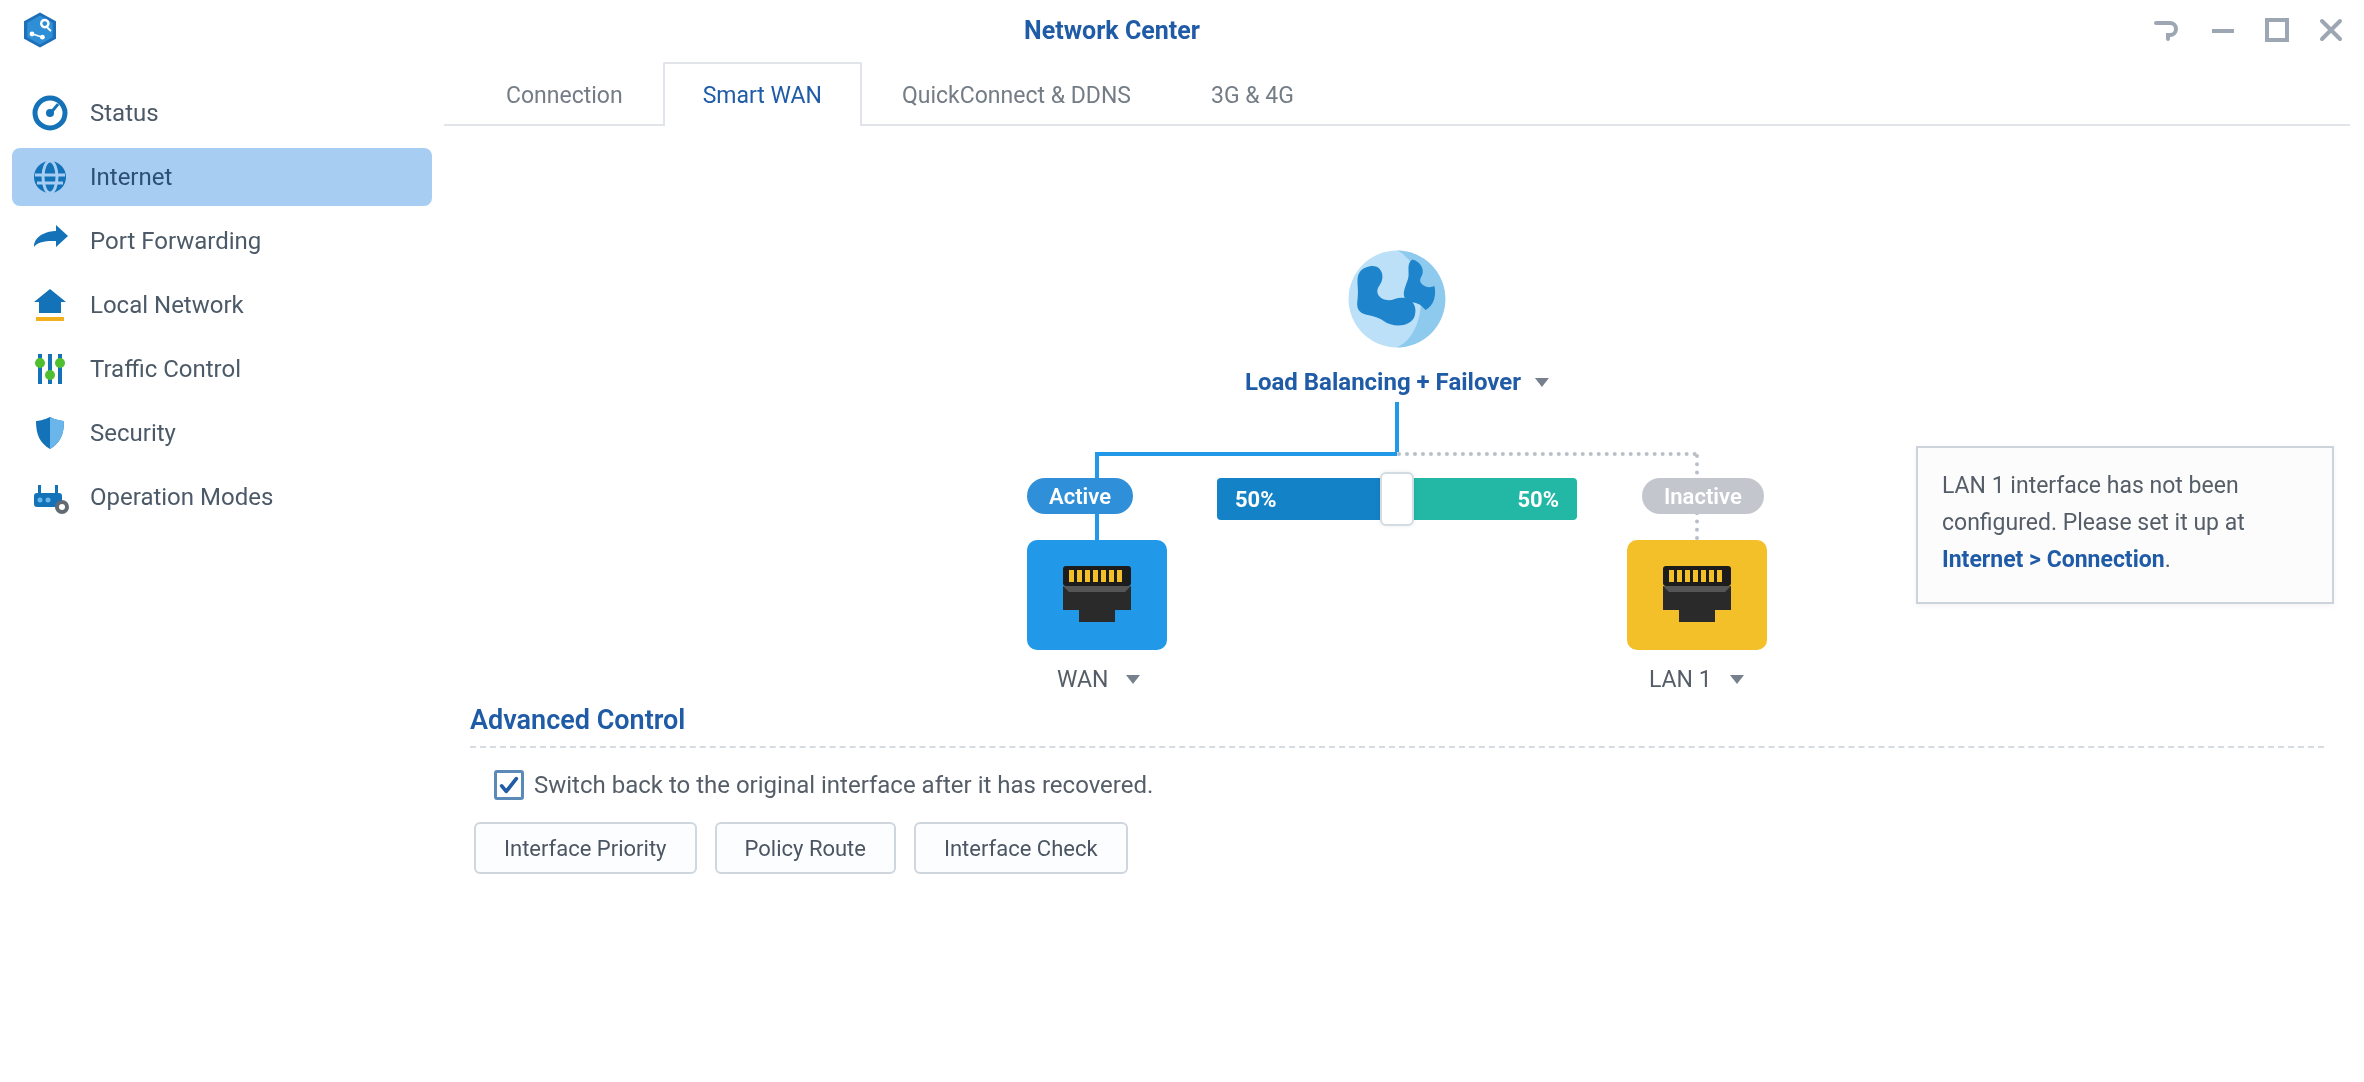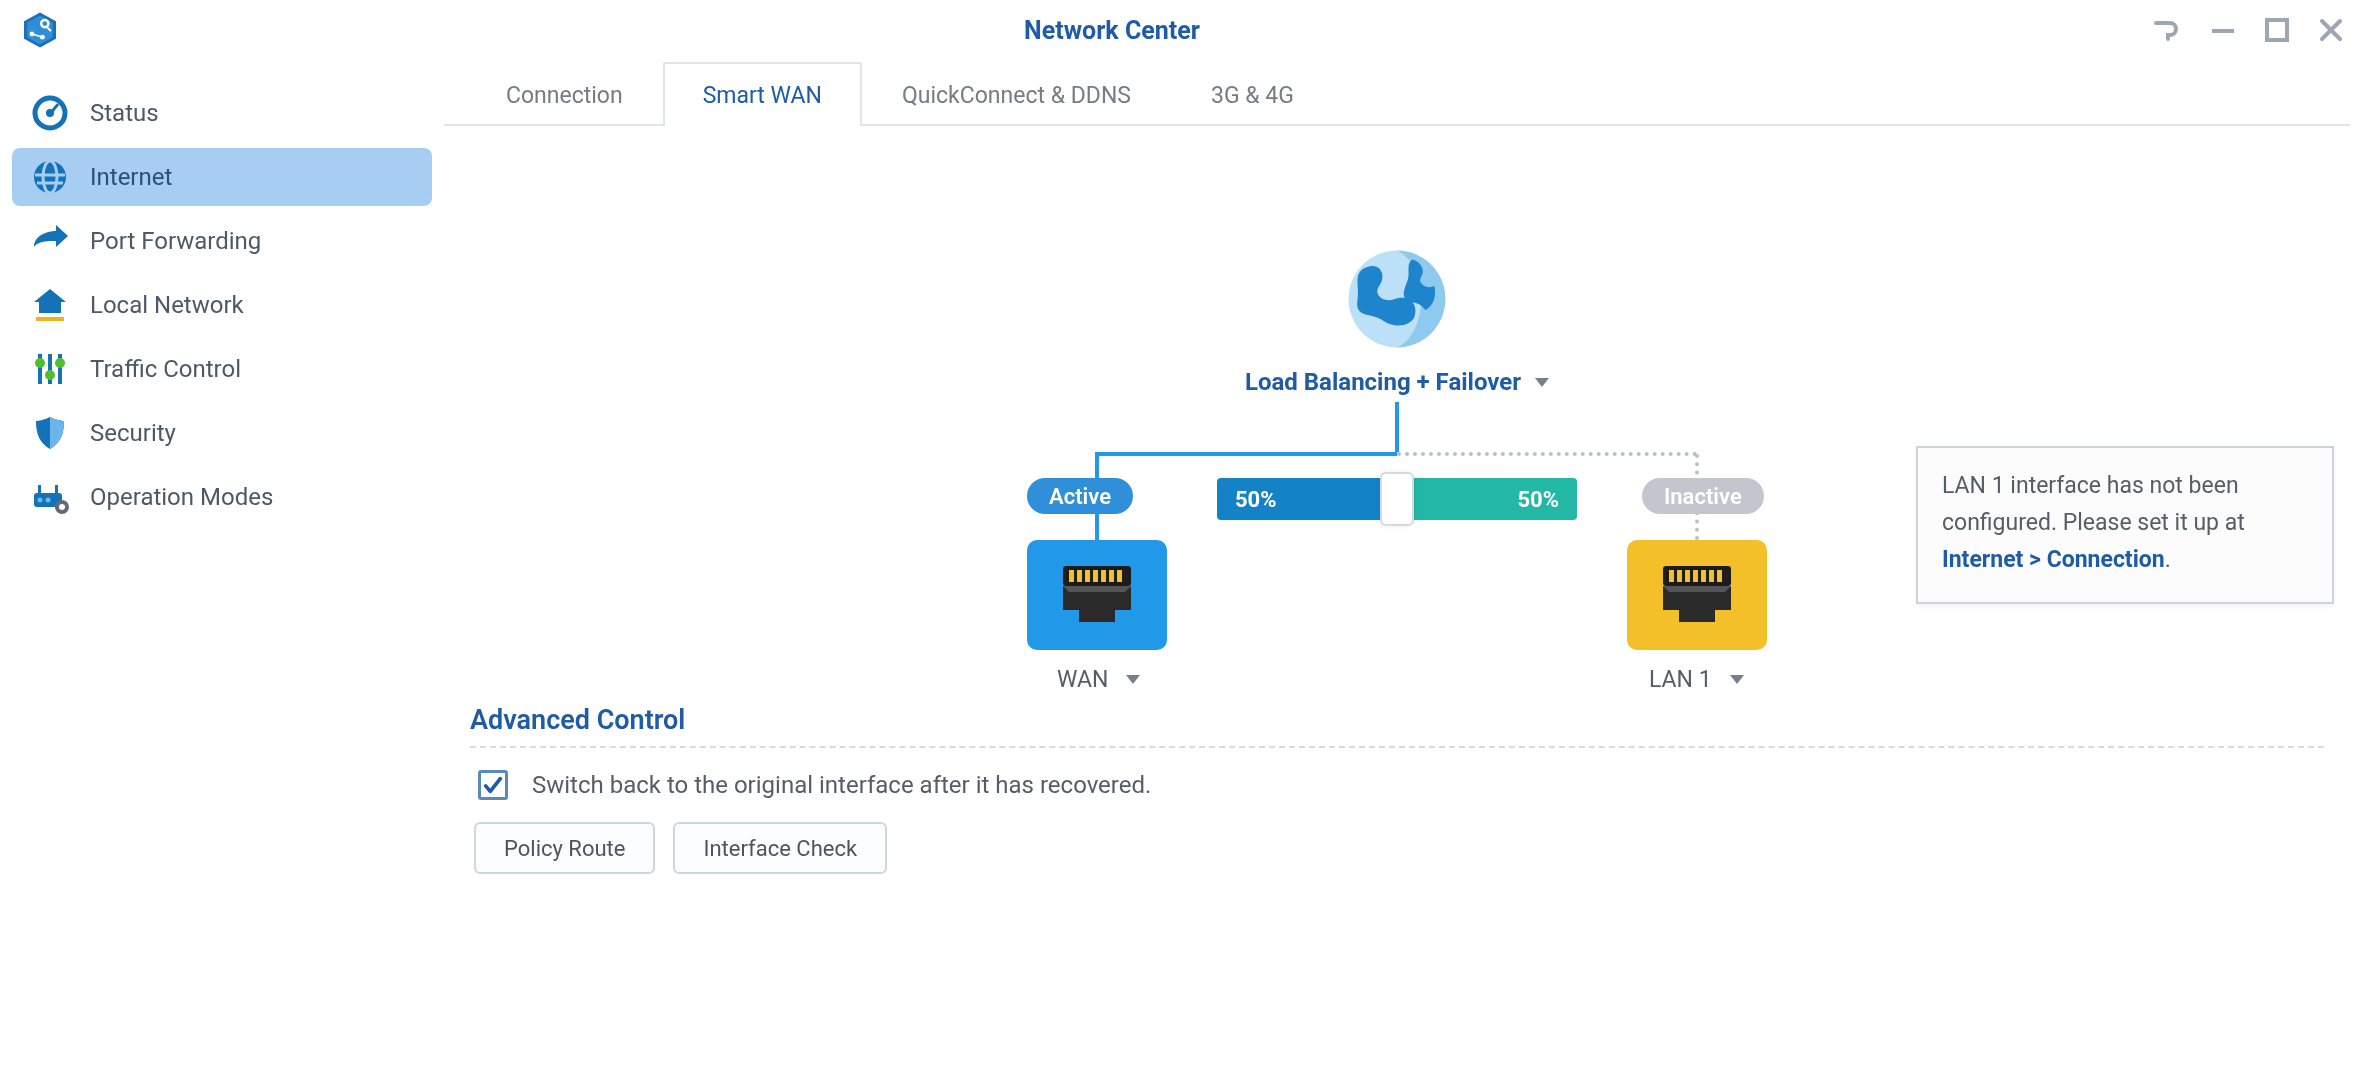--- a/index.html
+++ b/index.html
@@ -66,21 +66,21 @@
   .line-v-right{position:absolute; top:310px; left:calc(50% + 298px); width:0px; height:86px; border-left:4px dotted #b7c0c9;}
 
   .tooltip{position:absolute; top:302px; right:16px; width:418px; background:#fcfcfc; border:2px solid #cdd3da; padding:20px 24px 24px; font-size:23px; color:#555e68; line-height:1.6; box-shadow:0 2px 6px rgba(0,0,0,.05);}
   .tooltip .link{color:#1f5ba6; font-weight:700;}
   .tooltip .period{color:#555e68; font-weight:400;}
 
   
   .adv{padding:0 26px;}
   .adv h3{color:#1f5ba6; font-size:27px; font-weight:600; margin:0 0 10px 0;}
   .adv .dash{border:none; border-top:2px dashed #d5dbe1; margin:0 0 22px 0;}
-  .cb-row{display:flex; align-items:center; gap:24px; font-size:24px; color:#555e68; margin:4px 0 22px 8px;}
+  .cb-row{display:flex; align-items:center; gap:10px; font-size:24px; color:#555e68; margin:4px 0 22px 24px;}
   .checkbox{width:30px; height:30px; border:3px solid #5b8ab8; border-radius:3px; display:flex; align-items:center; justify-content:center;}
   .checkbox svg{width:22px;height:22px;}
   .btn-row{display:flex; gap:18px; margin-left:4px;}
   .btn{height:52px; padding:0 28px; border:2px solid #cfd6de; border-radius:6px; background:#fcfdfe; color:#4b5662; font-size:22px; display:flex; align-items:center; cursor:pointer;}
 
   .chev{width:0;height:0;border-left:7px solid transparent;border-right:7px solid transparent;border-top:9px solid #77818e;display:inline-block;}
 </style>
 </head>
 <body>
 
@@ -310,20 +310,23 @@
         <div class="cb-row">
           <span class="checkbox">
             <svg viewBox="0 0 24 24">
                 <path d="M4 13l5 6L20 5" fill="none" stroke="#1f5ba6" stroke-width="4" stroke-linecap="round" stroke-linejoin="round"></path>
               </svg>
           </span>
           <span>Switch back to the original interface after it has recovered.</span>
         </div>
         <div class="btn-row">
           <div class="btn">
+              <span>Interface Priority</span>
+            </div>
+          <div class="btn">
               <span>Policy Route</span>
             </div>
           <div class="btn">
               <span>Interface Check</span>
             </div>
         </div>
       </div>
     </div>
   </div>
 </div>

